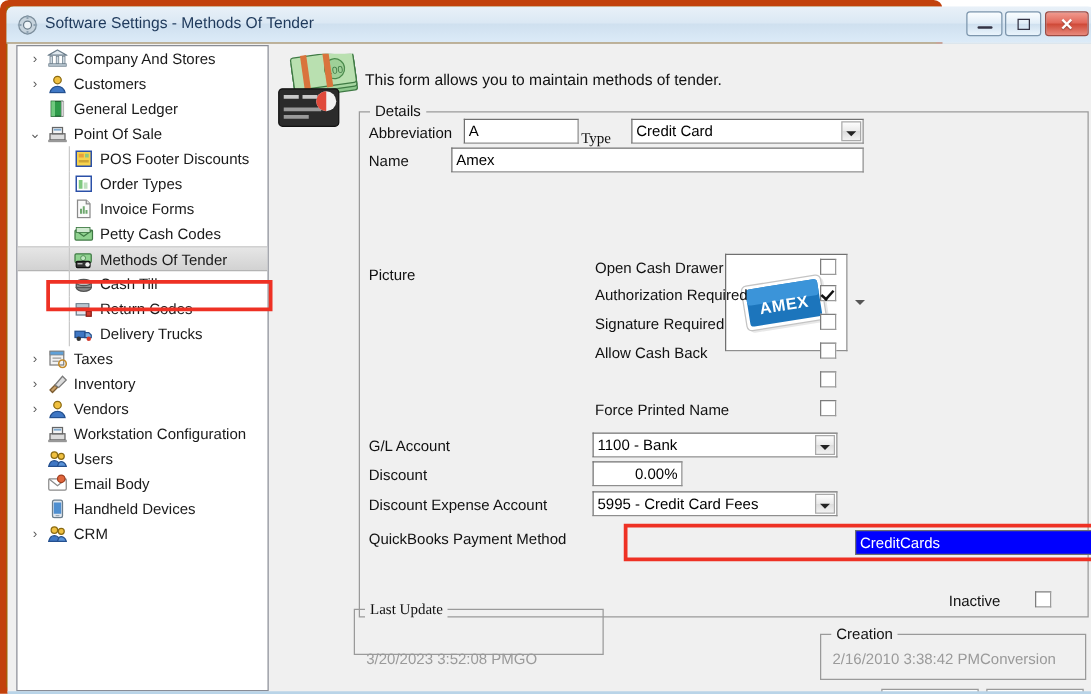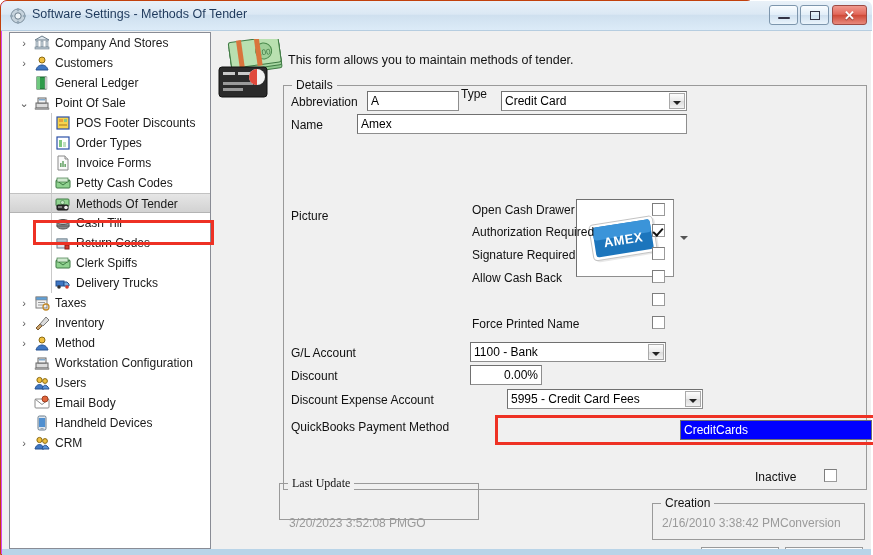--- a/index.html
+++ b/index.html
@@ -7,22 +7,22 @@
     margin: 0; padding: 0;
     width: 873px; height: 555px;
     overflow: hidden;
     font-family: "Liberation Sans", sans-serif;
     font-size: 12px;
     color: #000;
   }
   #window {
     position: absolute; left: 0; top: 0;
     width: 754px; height: 555px;
-    background: #d946ef;
-    border: 1px solid #c2410c;
+    background: #a16207;
+    border: 5px solid #c2410c;
     border-radius: 7px 7px 0 0;
   }
   
   #titlebar {
     position: absolute; left: 0; top: 0;
     width: 871px; height: 30px;
     background: linear-gradient(to bottom, #e9f1f8 0%, #dbe8f4 45%, #cfe0ef 50%, #dcebf8 100%);
     border-radius: 6px 6px 0 0;
     border-bottom: 1px solid #b6cde0;
   }
@@ -398,28 +398,20 @@
         <div class="tnode lv1">
           <span class="ico"><svg viewBox="0 0 16 16" width="16" height="16">
               <rect x="2" y="4" width="10" height="9" fill="#dfe6ee" stroke="#6b7d8b"></rect>
               <rect x="2" y="4" width="10" height="3" fill="#b9c6d0" stroke="#6b7d8b" stroke-width=".6"></rect>
               <rect x="10" y="10" width="4" height="4" fill="#d23b2e" stroke="#8a1d16"></rect>
             </svg></span>
           <span class="lbl">Return Codes</span>
         </div>
         <div class="tnode lv1">
           <span class="ico"><svg viewBox="0 0 16 16" width="16" height="16">
-              <rect x="1" y="5" width="14" height="8" rx="1" fill="#8fd28f" stroke="#3f7a44"></rect>
-              <path d="M1 5 L8 10 L15 5" fill="none" stroke="#3f7a44"></path>
-              <rect x="2" y="3" width="11" height="4" fill="#cfe9cf" stroke="#3f7a44" stroke-width=".7"></rect>
-            </svg></span>
-          <span class="lbl">Clerk Spiffs</span>
-        </div>
-        <div class="tnode lv1">
-          <span class="ico"><svg viewBox="0 0 16 16" width="16" height="16">
               <rect x="1" y="6" width="8" height="5" fill="#3f77c4" stroke="#24508f"></rect>
               <path d="M9 7 h3 l2 2 v2 H9Z" fill="#7fb0e0" stroke="#24508f"></path>
               <circle cx="4" cy="12" r="1.8" fill="#333"></circle>
               <circle cx="12" cy="12" r="1.8" fill="#d23b2e"></circle>
             </svg></span>
           <span class="lbl">Delivery Trucks</span>
         </div>
         <div class="tnode lv0">
           <span class="exp">›</span>
           <span class="ico"><svg viewBox="0 0 16 16" width="16" height="16">
@@ -438,21 +430,21 @@
               <path d="M6 9 L12 2 L15 5 L9 11 Z" fill="#dcdcdc" stroke="#7a7a7a"></path>
             </svg></span>
           <span class="lbl">Inventory</span>
         </div>
         <div class="tnode lv0">
           <span class="exp">›</span>
           <span class="ico"><svg viewBox="0 0 16 16" width="16" height="16">
               <circle cx="8" cy="5" r="3" fill="#f0c040" stroke="#8a6a12"></circle>
               <path d="M2 15 c1-4 4-5 6-5 s5 1 6 5z" fill="#3f77c4" stroke="#24508f"></path>
             </svg></span>
-          <span class="lbl">Method</span>
+          <span class="lbl">Vendors</span>
         </div>
         <div class="tnode lv0">
           <span class="ico"><svg viewBox="0 0 16 16" width="16" height="16">
               <rect x="2" y="8" width="12" height="5" fill="#dcdcdc" stroke="#666"></rect>
               <rect x="4" y="3" width="8" height="5" fill="#f4f4f4" stroke="#666"></rect>
               <rect x="5" y="4" width="6" height="1.5" fill="#7fa8cc"></rect>
               <rect x="1" y="13" width="14" height="1.5" fill="#aaa" stroke="#666" stroke-width=".4"></rect>
             </svg></span>
           <span class="lbl">Workstation Configuration</span>
         </div>
@@ -518,21 +510,21 @@
       </svg>
       <div id="hdr-text">This form allows you to maintain methods of tender.</div>
 
       <div class="groupbox" id="gb-details">
         <div class="gb-title">Details</div>
       </div>
 
       <div class="flabel" style="left:79px; top:64px;">Abbreviation</div>
       <div class="field" style="left:155px; top:60px; width:92px; height:20px;">A</div>
 
-      <div class="flabel" style="left:249px; top:56px;">Type</div>
+      <div class="flabel" style="left:249px; top:68px;font-family:Liberation Serif, serif;">Type</div>
       <div class="combo" style="left:289px; top:60px; width:186px; height:20px;">
         <span>Credit Card</span>
         <span class="arrowbtn"></span>
       </div>
 
       <div class="flabel" style="left:79px; top:87px;">Name</div>
       <div class="field" style="left:145px; top:83px; width:330px; height:20px;">Amex</div>
 
       <div class="flabel" style="left:79px; top:178px;">Picture</div>
       <div id="picbox">
@@ -568,21 +560,21 @@
       <div class="flabel" style="left:79px; top:315px;">G/L Account</div>
       <div class="combo" style="left:258px; top:311px; width:196px; height:20px;">
         <span>1100 - Bank</span>
         <span class="arrowbtn"></span>
       </div>
 
       <div class="flabel" style="left:79px; top:338px;">Discount</div>
       <div class="field" style="left:258px; top:334px; width:72px; height:20px; text-align:right;">0.00%</div>
 
       <div class="flabel" style="left:79px; top:362px;">Discount Expense Account</div>
-      <div class="combo" style="left:258px; top:358px; width:196px; height:20px;margin-left:37px;">
+      <div class="combo" style="left:258px; top:358px; width:196px; height:20px;">
         <span>5995 - Credit Card Fees</span>
         <span class="arrowbtn"></span>
       </div>
 
       <div class="flabel" style="left:79px; top:389px;">QuickBooks Payment Method</div>
       <div id="qb-field">CreditCards</div>
       <div id="qb-highlight"></div>
 
       <div class="flabel" style="left:543px; top:439px;">Inactive</div>
       <div class="chk" style="left:612px; top:438px;"></div>

